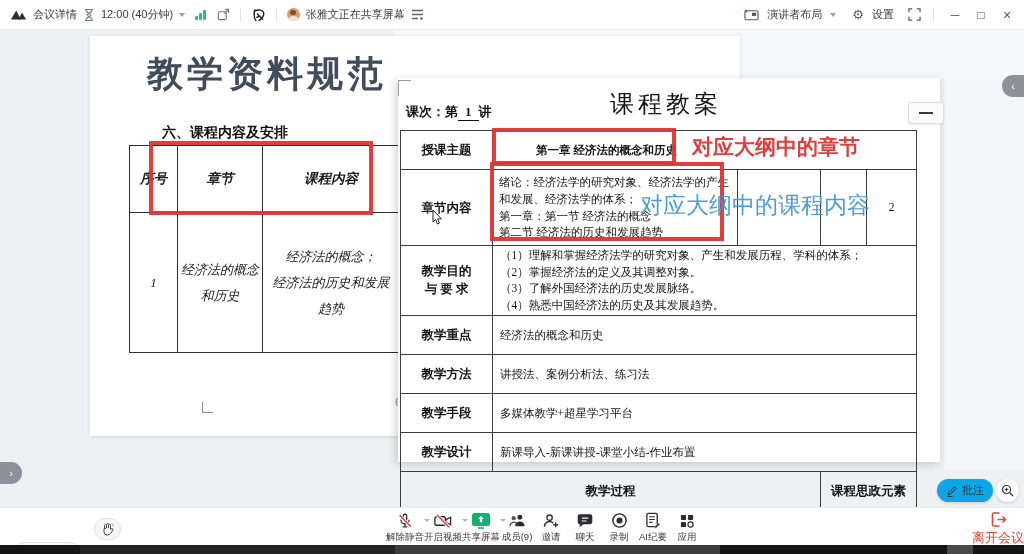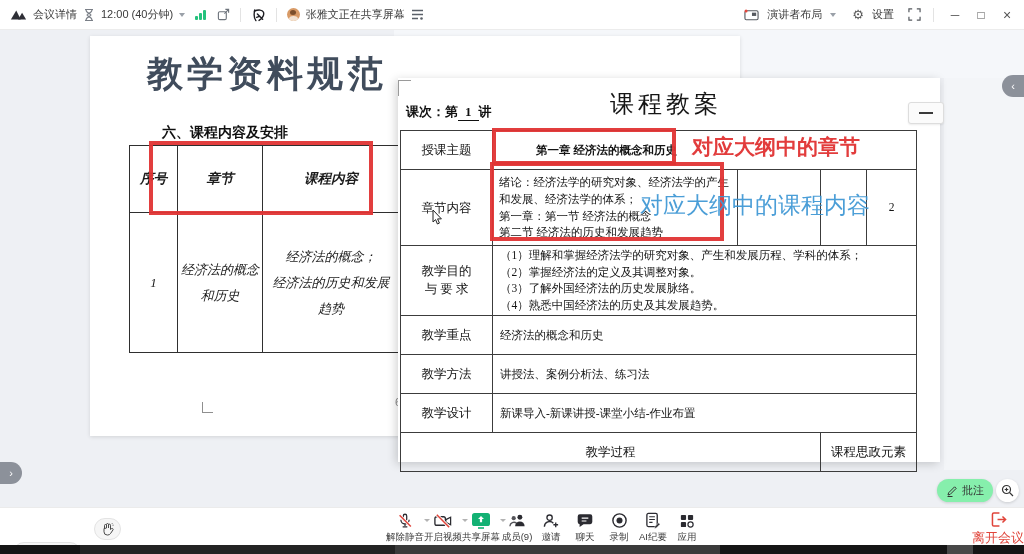--- a/index.html
+++ b/index.html
@@ -52,42 +52,42 @@
              border-left:1.5px solid #9a9a9a;border-top:1.5px solid #9a9a9a;}
   .lesson-no{position:absolute;left:8px;top:25px;font-size:13px;font-weight:bold;color:#111;
              font-family:"Liberation Serif","DejaVu Serif",serif;}
   .lesson-no .num{display:inline-block;border-bottom:1.2px solid #111;padding:0 7px;font-weight:bold;}
   .doc-title{position:absolute;left:212px;top:10px;font-size:24px;color:#151515;letter-spacing:4px;
              font-family:"Liberation Serif","DejaVu Serif",serif;}
   .doc-table{border-collapse:collapse;table-layout:fixed;
              font-family:"Liberation Serif","DejaVu Serif",serif;}
   .doc-table td{border:1px solid #3c3c3c;font-size:11.5px;color:#141414;
                 padding:1px 7px;vertical-align:middle;line-height:1.45;}
-  .doc-table .lbl{font-weight:normal;text-align:center;font-size:12.5px;padding:10px 2px;}
+  .doc-table .lbl{font-weight:bold;text-align:center;font-size:12.5px;padding:10px 2px;}
   .doc-table .bold{font-weight:bold;margin-left:36px;}
   .doc-table .ctr{text-align:center;}
   .obscured{color:#9aa2ab;}
 
   .redbox{position:absolute;border:4px solid rgba(224,52,52,.95);z-index:6;pointer-events:none;}
   .red-note{position:absolute;font-size:21px;font-weight:600;color:#e23c3c;z-index:6;white-space:nowrap;
             font-family:"Liberation Sans","DejaVu Sans",sans-serif;}
   .blue-note{position:absolute;font-size:23px;color:rgba(60,150,212,.92);z-index:7;white-space:nowrap;
              font-family:"Liberation Sans","DejaVu Sans",sans-serif;}
 
   .minus-btn{position:absolute;left:908px;top:102px;width:36px;height:22px;background:#fbfbfb;
              border:1px solid #ddd;border-radius:3px;z-index:8;display:flex;align-items:center;
              justify-content:center;box-shadow:0 1px 2px rgba(0,0,0,.08);}
   .minus-btn i{display:block;width:14px;height:2px;background:#3a3a3a;}
 
   .edge-tab{position:absolute;width:22px;height:22px;background:#848993;z-index:9;color:#fff;
             display:flex;align-items:center;justify-content:center;font-size:11px;opacity:.92;}
   .edge-tab.left{left:0;top:462px;border-radius:0 11px 11px 0;}
   .edge-tab.right{left:1002px;top:75px;border-radius:11px 0 0 11px;}
 
-  .annot-pill{position:absolute;left:937px;top:479px;height:23px;padding:0 9px;background:#86efac;
+  .annot-pill{position:absolute;left:937px;top:479px;height:23px;padding:0 9px;background:#0ea5e9;
               border-radius:12px;box-shadow:0 1px 3px rgba(0,0,0,.15);display:flex;align-items:center;
               gap:4px;z-index:9;font-size:11px;color:#333;}
   .zoom-pill{position:absolute;left:996px;top:479px;width:23px;height:23px;background:#fff;border-radius:50%;
              box-shadow:0 1px 3px rgba(0,0,0,.15);display:flex;align-items:center;justify-content:center;z-index:9;}
 
   .cursor{position:absolute;left:432px;top:210px;z-index:10;}
 
   
   .bottombar{position:absolute;left:0;top:507px;width:1024px;height:38px;background:#fff;
              border-top:1px solid #ebebeb;z-index:40;}
@@ -257,20 +257,24 @@
         </td>
       </tr>
       <tr style="height:22px">
         <td class="lbl">教学重点</td>
         <td colspan="4">经济法的概念和历史</td>
       </tr>
       <tr style="height:22px">
         <td class="lbl">教学方法</td>
         <td colspan="4">讲授法、案例分析法、练习法</td>
       </tr>
+      <tr style="height:20px">
+        <td class="lbl">教学手段</td>
+        <td colspan="4">多媒体教学+超星学习平台</td>
+      </tr>
       <tr style="height:22px">
         <td class="lbl">教学设计</td>
         <td colspan="4">新课导入-新课讲授-课堂小结-作业布置</td>
       </tr>
       <tr style="height:24px">
         <td colspan="3" class="lbl">教学过程</td>
         <td colspan="2" class="lbl">课程思政元素</td>
       </tr>
     </tbody>
       </table>

